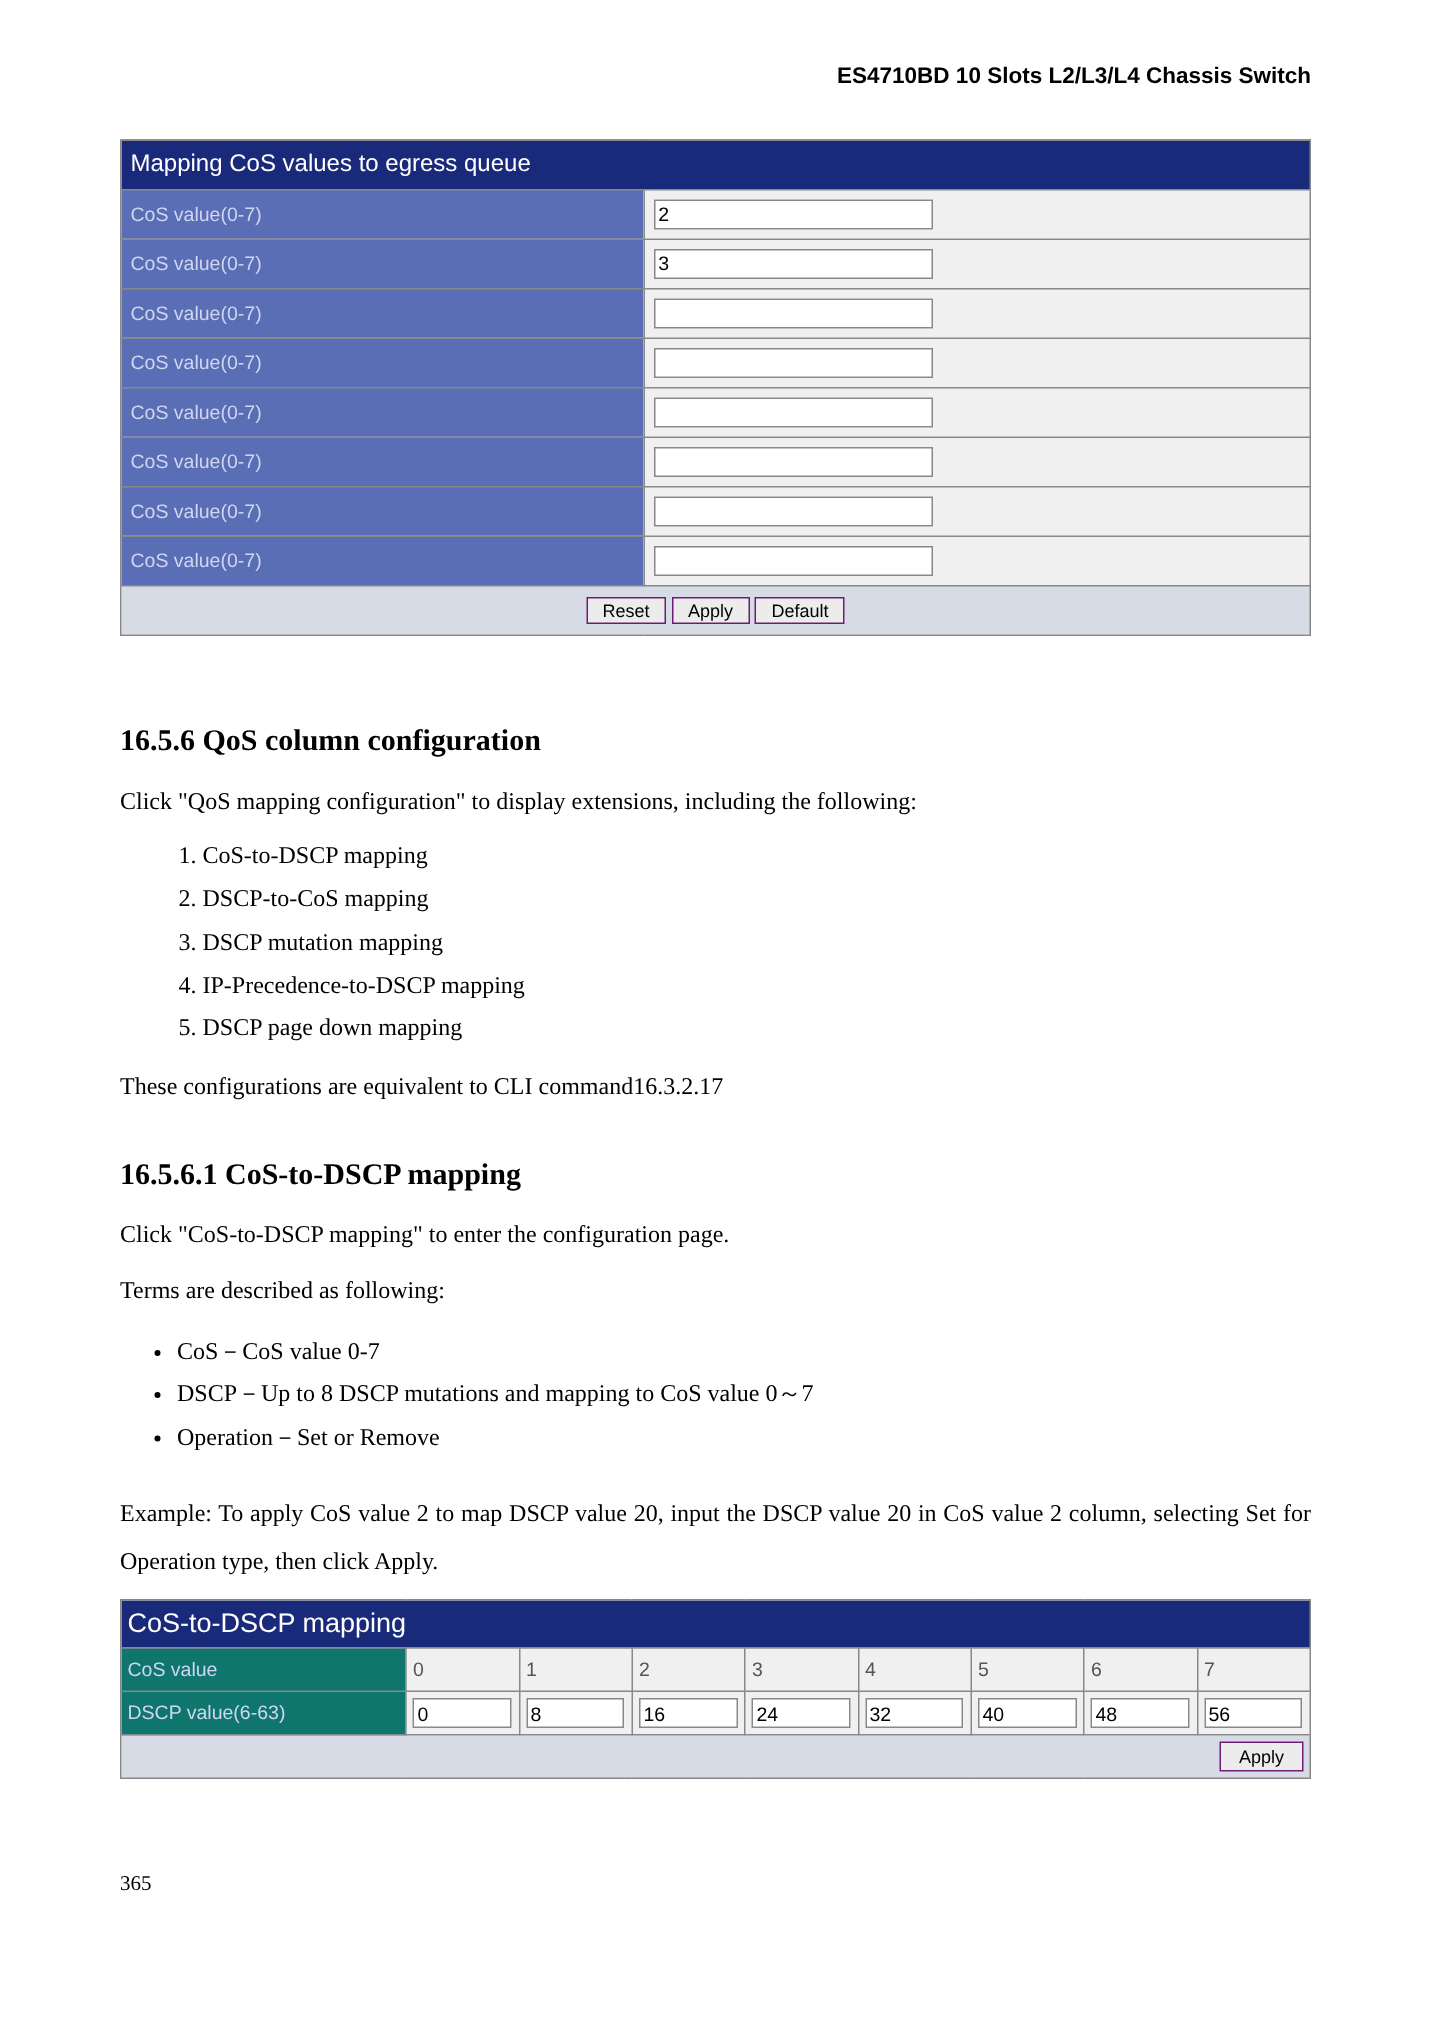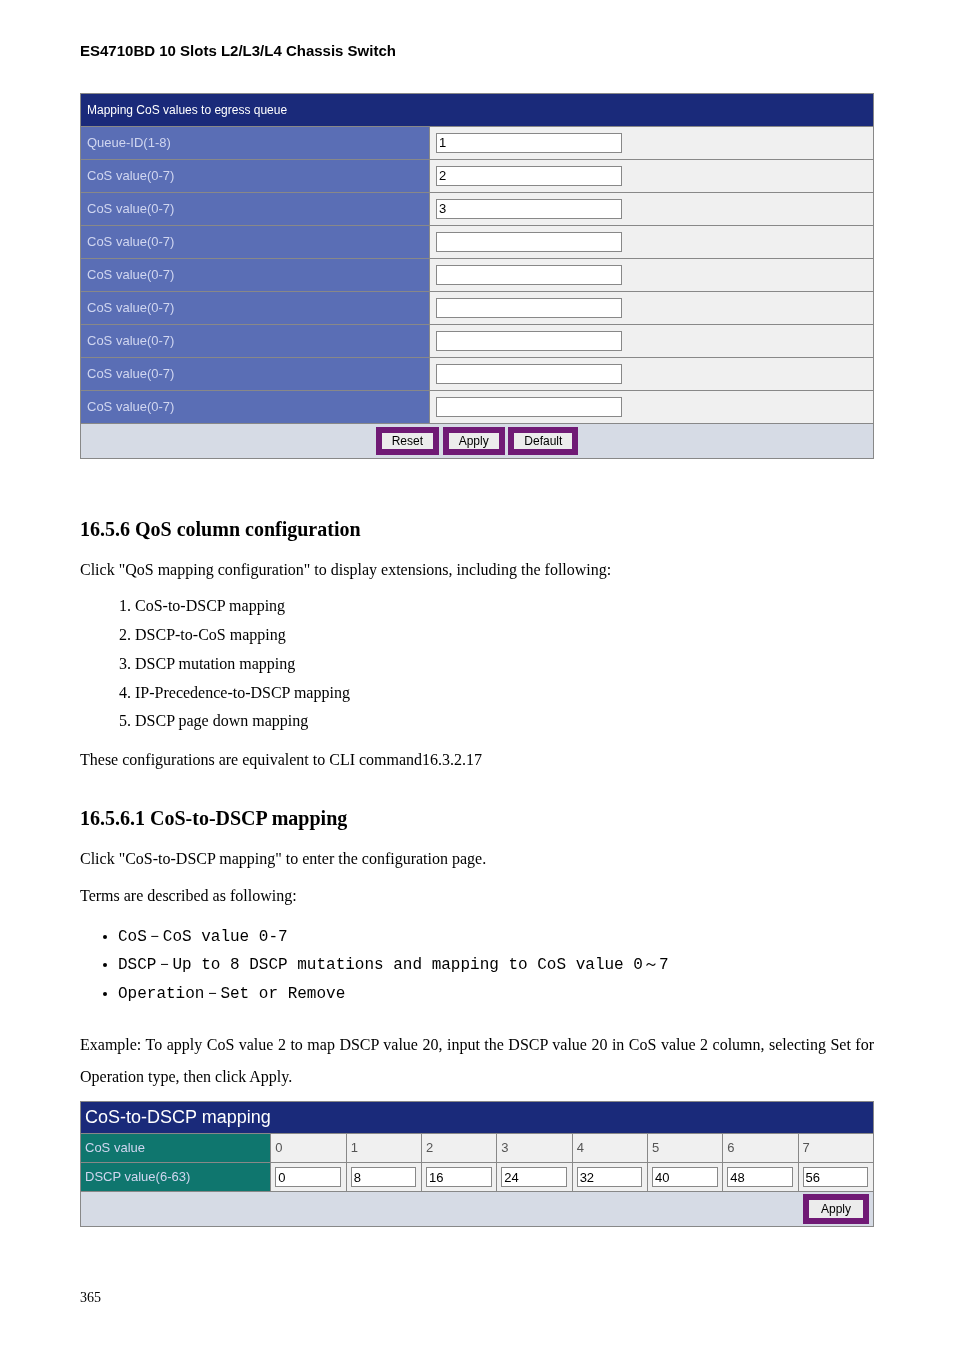--- a/index.html
+++ b/index.html
@@ -8,41 +8,42 @@
       padding: 40px 80px;
       background: #fff;
       color: #000;
       font-size: 16px;
       line-height: 1.5;
     }
     .header-title {
       font-family: Arial, sans-serif;
       font-weight: bold;
       font-size: 15px;
+      text-align: right;
       margin-bottom: 30px;
     }
     table.config-table {
       border-collapse: collapse;
       width: 100%;
       font-family: Verdana, Arial, sans-serif;
       font-size: 13px;
       margin-bottom: 40px;
     }
     table.config-table td, table.config-table th {
       border: 1px solid #888;
       padding: 3px 6px;
       height: 26px;
     }
     .bluehead {
       background: #1a2a7a;
       color: #fff;
       text-align: left;
       border: 1px solid #888;
       padding: 3px 6px;
-      font-size: 12px;
+      font-size: 16px;
       font-family: Arial, sans-serif;
     }
     .label-cell {
       background: #5a6eb5;
       color: #d0d6f0;
       width: 44%;
     }
     .value-cell {
       background: #f0f0f0;
     }
@@ -57,21 +58,21 @@
     }
     .button-row {
       background: #d6dbe5;
       text-align: center;
       font-family: Arial, sans-serif;
     }
     .btn {
       font-family: Arial, sans-serif;
       font-size: 12px;
       padding: 1px 10px;
-      border:6px solid #701a75;
+      border:1px solid #701a75;
       background:#ececec;
       cursor: pointer;
     }
     h3.section-title {
       font-family: "Times New Roman", serif;
       font-weight: bold;
       font-size: 20px;
       margin-top: 55px;
       margin-bottom: 12px;
     }
@@ -89,21 +90,20 @@
     ol.num-list {
       margin: 4px 0 10px 0;
       padding-left: 55px;
       line-height: 1.8;
     }
     ul.bullet-list {
       margin: 4px 0 20px 0;
       padding-left: 38px;
       line-height: 1.8;
       list-style: disc;
-      font-family: Liberation Mono, monospace;
     }
     .page-number {
       text-align: left;
       font-size: 14px;
       margin-top: 60px;
     }
     
     table.cos-dscp {
       border-collapse: collapse;
       width: 100%;
@@ -159,24 +159,20 @@
 </head>
 <body>
 
 <div class="header-title">ES4710BD 10 Slots L2/L3/L4 Chassis Switch</div>
 
 <table class="config-table">
   <tbody>
       <tr>
         <td class="bluehead" colspan="2">Mapping CoS values to egress queue</td>
       </tr>
-  <tr>
-    <td class="label-cell">Queue-ID(1-8)</td>
-    <td class="value-cell"><input class="input-box" value="1" style=""></td>
-  </tr>
   <tr>
     <td class="label-cell">CoS value(0-7)</td>
     <td class="value-cell"><input class="input-box" value="2" style=""></td>
   </tr>
   <tr>
     <td class="label-cell">CoS value(0-7)</td>
     <td class="value-cell"><input class="input-box" value="3" style=""></td>
   </tr>
   <tr>
     <td class="label-cell">CoS value(0-7)</td>

